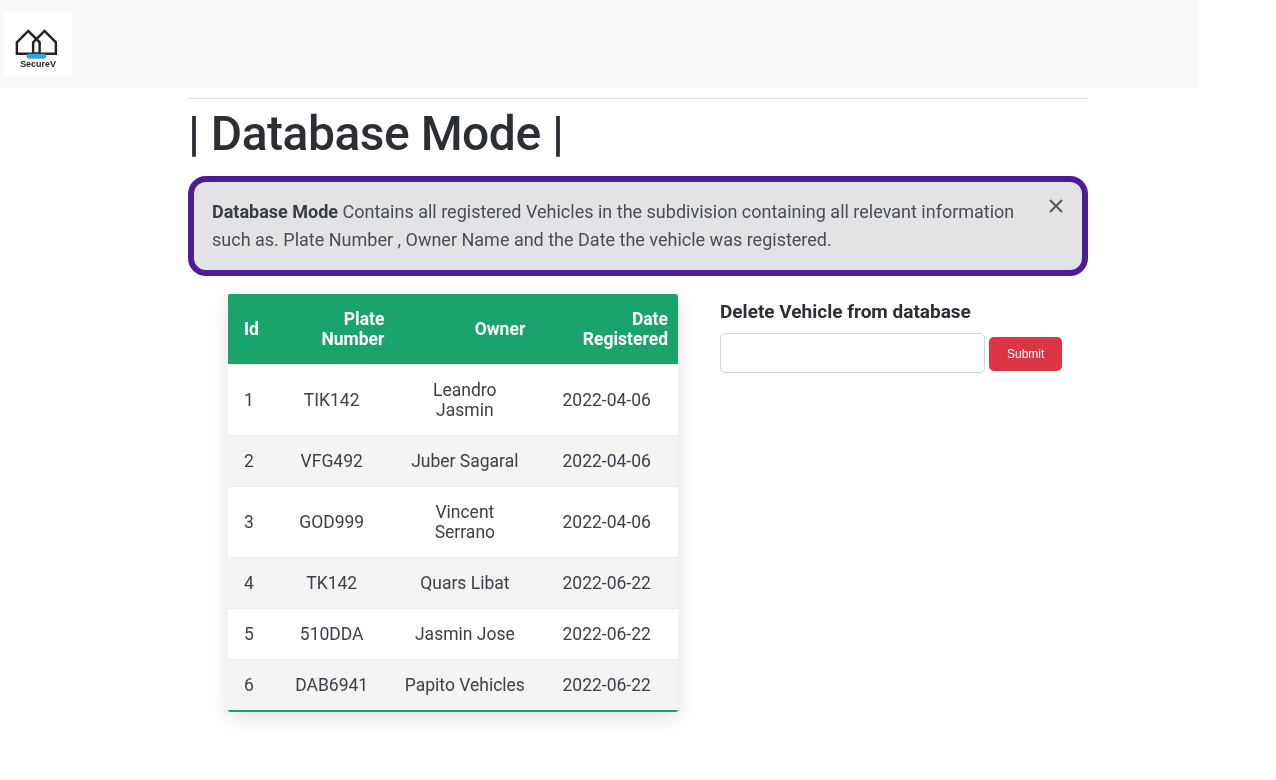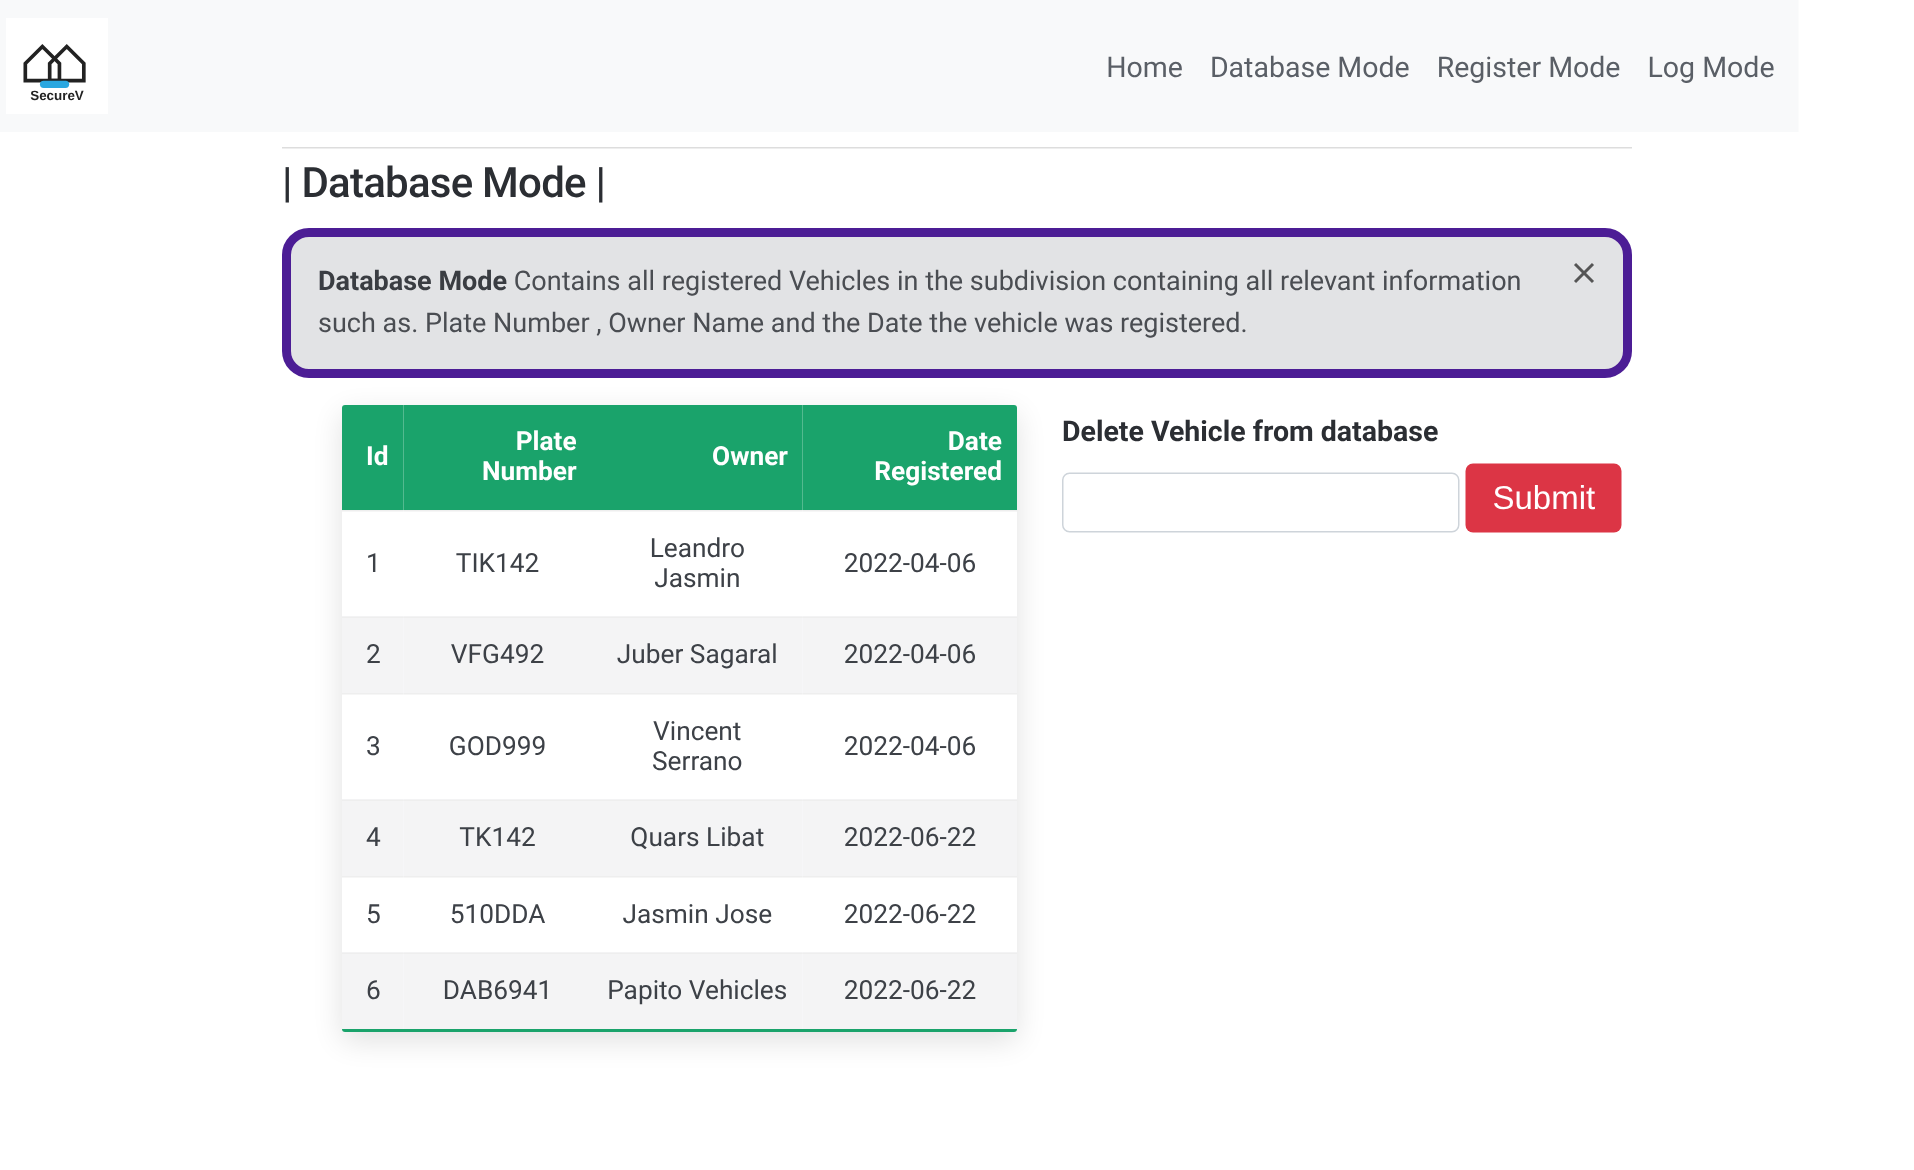--- a/index.html
+++ b/index.html
@@ -42,21 +42,21 @@
     max-width: 900px;
     margin: 10px auto 0;
     padding: 0 0 40px;
   }
   .title-wrap {
     border-top: 1px solid #ddd;
     padding-top: 6px;
     margin-bottom: 14px;
   }
   .page-title {
-    font-size: 28px;
+    font-size: 48px;
     font-weight: 500;
     color: #2b2e33;
     letter-spacing: -0.5px;
   }
 
   .alert {
     background: #e2e3e5;
     border: 6px solid #4c1d95;
     border-radius: 18px;
     padding: 16px 50px 16px 18px;
@@ -113,20 +113,21 @@
     color: #3d4147;
     border-top: 1px solid #eee;
   }
   tbody td:first-child { text-align: left; padding-left: 16px; }
   tbody tr:nth-child(even) { background: #f4f4f5; }
   tbody tr:nth-child(odd) { background: #fff; }
 
   .side-panel {
     flex: 1;
     padding-top: 6px;
+    margin-left: 12px;
   }
   .panel-title {
     font-size: 19px;
     font-weight: 700;
     color: #2b2e33;
     margin-bottom: 10px;
   }
   .text-input {
     width: 265px;
     height: 40px;
@@ -142,41 +143,35 @@
     line-height: 1.5;
     margin-bottom: 24px;
     max-width: 265px;
   }
   .submit-btn {
     background: #dc3545;
     color: #fff;
     border: none;
     border-radius: 5px;
     padding: 10px 18px;
-    font-size: 22px;
+    font-size: 12px;
     cursor: pointer;
   }
 </style>
 </head>
 <body>
 
 <div class="navbar">
   <div class="logo-wrap">
     <svg class="logo" viewBox="0 0 64 64">
       <path d="M6 30 L20 16 L34 30 L34 44 L6 44 Z" fill="none" stroke="#222" stroke-width="3"></path>
       <path d="M26 30 L40 16 L54 30 L54 44 L26 44 Z" fill="none" stroke="#222" stroke-width="3"></path>
       <rect x="18" y="44" width="24" height="6" rx="3" fill="#2aa7e0"></rect>
       <text x="32" y="60" text-anchor="middle" font-size="11" font-weight="700" fill="#222" font-family="Arial">SecureV</text>
     </svg>
-  </div>
-  <div class="nav-links">
-    <a class="nav-link">Home</a>
-    <a class="nav-link">Database Mode</a>
-    <a class="nav-link">Register Mode</a>
-    <a class="nav-link">Log Mode</a>
   </div>
 </div>
 
 <div class="container">
   <div class="title-wrap">
     <h1 class="page-title">| Database Mode |</h1>
   </div>
 
   <div class="alert">
     <strong>Database Mode</strong><span> Contains all registered Vehicles in the subdivision containing all relevant information such as. Plate Number , Owner Name and the Date the vehicle was registered.</span>

